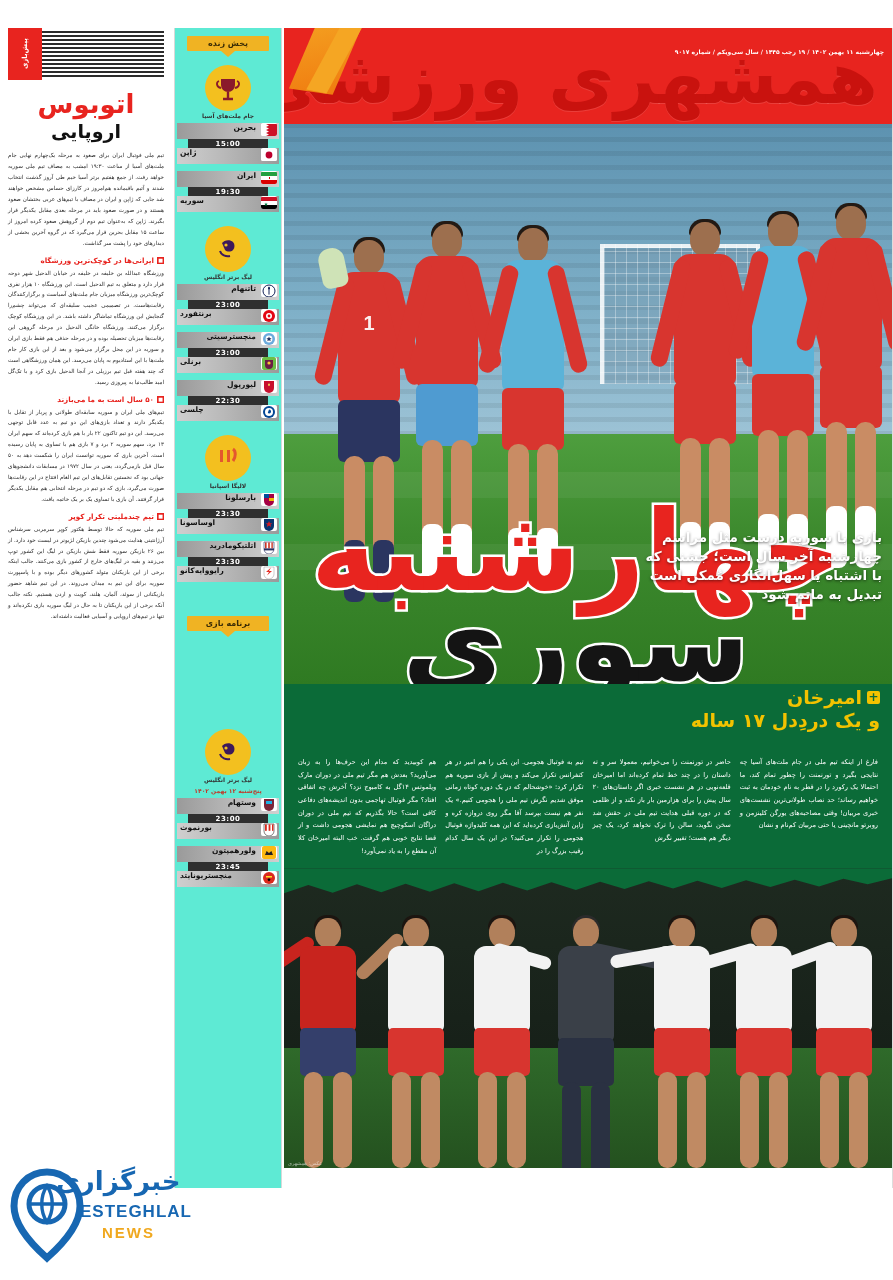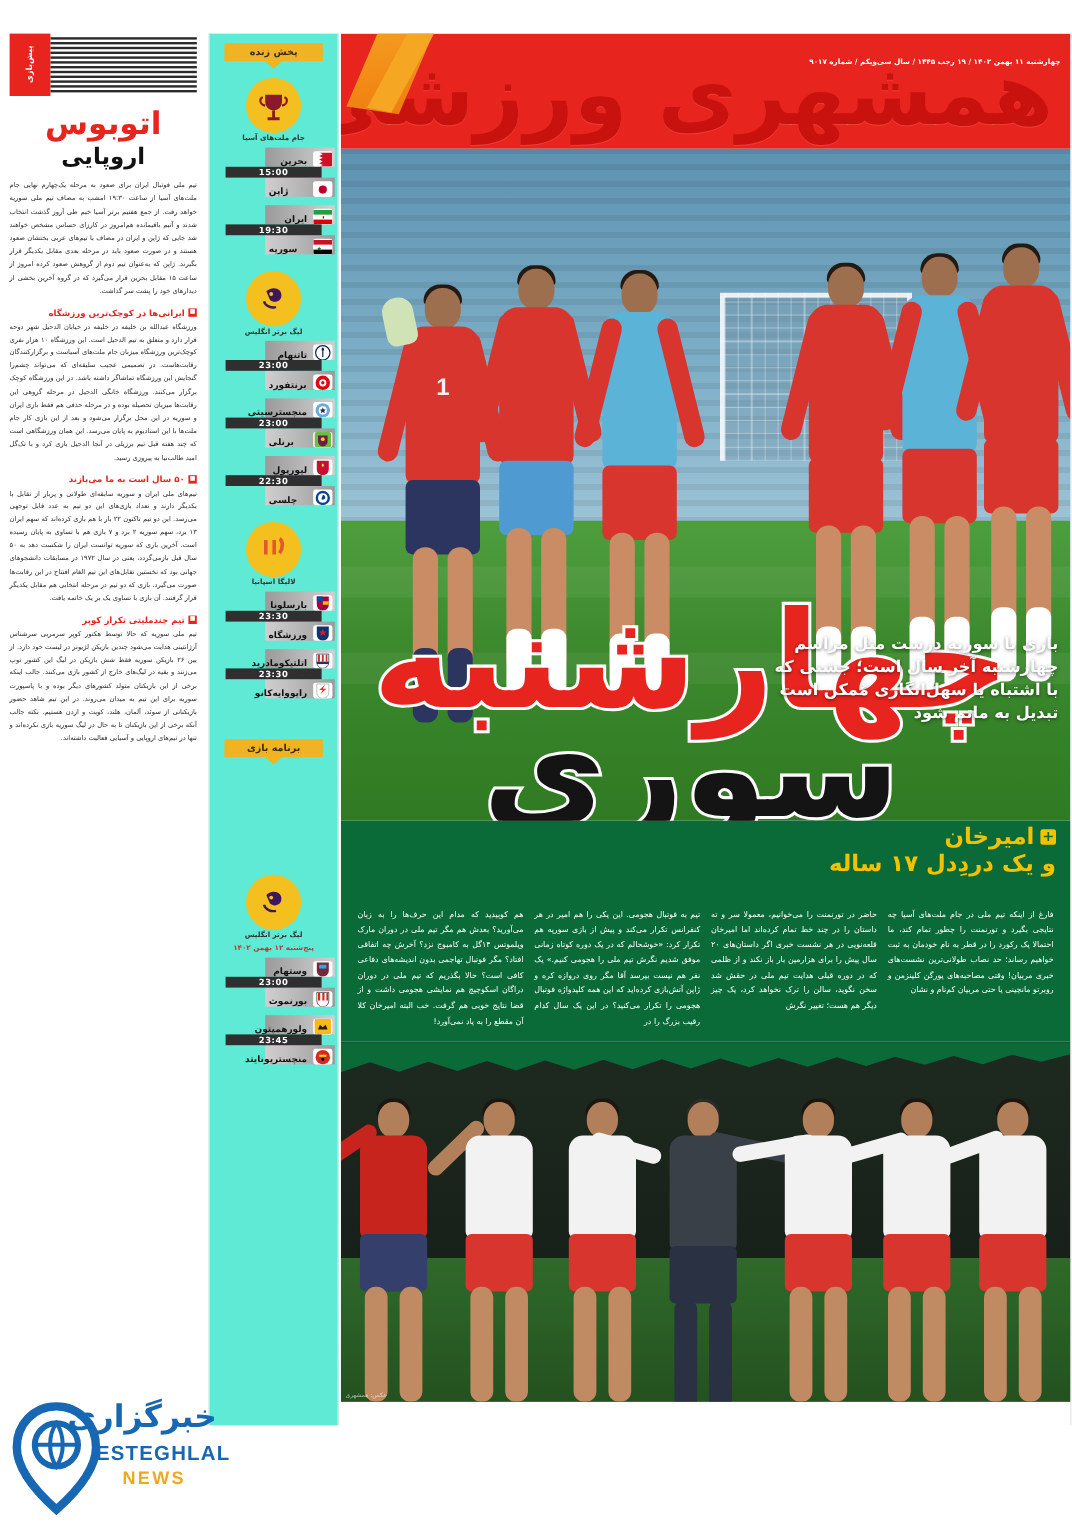--- a/index.html
+++ b/index.html
@@ -95,23 +95,22 @@
     width: 46px; height: 46px; margin: 0 auto 1px; border-radius: 50%;
     background: #f3c01f; display: flex; align-items: center; justify-content: center;
     overflow: hidden;
   }
   .league-name { text-align: center; font-size: 6px; font-weight: bold; color: #333; margin-bottom: 4px; }
   .league-date { text-align: center; font-size: 6px; font-weight: bold; color: #c0392b; margin-bottom: 4px; }
   .match {
     position: relative; margin: 0 2px 7px; padding: 0;
   }
   .m-row {
-    display: flex; align-items: flex-end; height: 16px;
+    display: flex; align-items: flex-start; height: 16px;
     background: linear-gradient(90deg,#9a9a9a 0%,#b9b9b9 55%,#cfcfcf 100%);
-    margin-left: 44px;
   }
   .m-row.b { background: linear-gradient(90deg,#cfcfcf 0%,#b9b9b9 45%,#9a9a9a 100%); }
   .m-flag {
     width: 16px; height: 13px; margin: 0 2px; flex: 0 0 auto;
     border-radius: 2px; overflow: hidden; background: #fff;
     display: flex; align-items: center; justify-content: center;
   }
   .m-flag svg, .m-flag div { display: block; }
   .m-team { flex: 1; font-size: 7.5px; font-weight: bold; color: #111; padding: 0 3px; }
   .m-row .m-team { text-align: right; }
@@ -564,21 +563,21 @@
           <span class="m-team">بارسلونا</span>
         </div>
         <div class="m-time">23:30</div>
         <div class="m-row b">
           <span class="m-flag">
             <svg width="14" height="13" viewBox="0 0 14 13">
                 <path d="M2 1h10v7a5 5 0 0 1-10 0z" fill="#0a346f"></path>
                 <path d="M7 3l1 2.2h2.3L8.5 6.6 9.2 9 7 7.6 4.8 9l.7-2.4L3.7 5.2H6z" fill="#d91a21"></path>
               </svg>
           </span>
-          <span class="m-team">ورزشگاه</span>
+          <span class="m-team">اوساسونا</span>
         </div>
       </div>
 
       <div class="match">
         <div class="m-row">
           <span class="m-flag">
             <svg width="14" height="13" viewBox="0 0 14 13">
                 <path d="M2 1h10v7a5 5 0 0 1-10 0z" fill="#fff" stroke="#272e61" stroke-width=".6"></path>
                 <rect x="3" y="1.4" width="1.6" height="6" fill="#cb3524"></rect>
                 <rect x="6.2" y="1.4" width="1.6" height="6" fill="#cb3524"></rect>

